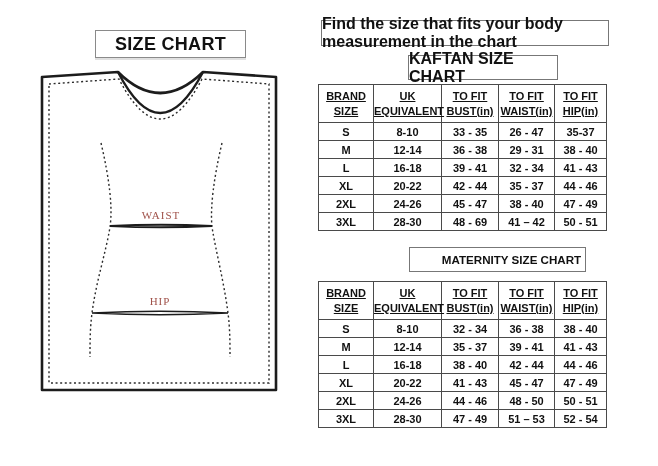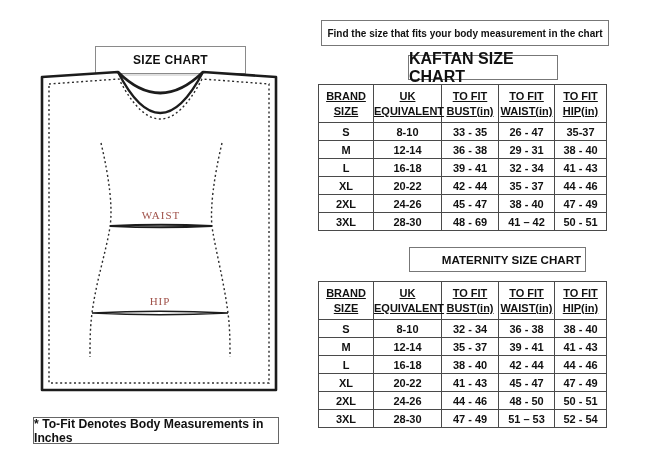--- a/index.html
+++ b/index.html
@@ -5,22 +5,22 @@
   html,body{margin:0;padding:0;background:#ffffff;}
   #canvas{
     position:relative;width:658px;height:466px;background:#ffffff;
     font-family:"Liberation Sans", sans-serif;color:#111;overflow:hidden;
   }
   .boxed-title{
     position:absolute;display:flex;align-items:center;justify-content:center;
     border:1px solid #8a8a8a;background:#fff;font-weight:700;
     box-shadow:0 2px 0 rgba(0,0,0,0.12);
   }
-  #size-chart-title{left:95px;top:46px;width:149px;height:26px;font-size:12px;letter-spacing:.3px;}
-  #instruction-box{left:321px;top:20px;width:286px;height:24px;font-size:10px;box-shadow:none;border-color:#777;}
+  #size-chart-title{left:95px;top:30px;width:149px;height:26px;font-size:18px;letter-spacing:.3px;}
+  #instruction-box{left:321px;top:20px;width:286px;height:24px;font-size:16px;box-shadow:none;border-color:#777;}
   #kaftan-title{left:408px;top:55px;width:148px;height:23px;font-size:16px;box-shadow:none;border-color:#777;}
   #maternity-title{left:409px;top:247px;width:147px;height:23px;font-size:11.6px;box-shadow:none;border-color:#777;padding-left:28px;}
   #footnote-box{left:33px;top:417px;width:244px;height:25px;font-size:12.2px;box-shadow:none;border-color:#666;}
   #diagram{position:absolute;left:39px;top:67px;width:240px;height:326px;}
   .size-table{
     position:absolute;left:318px;width:288px;border-collapse:collapse;table-layout:fixed;
     font-size:11px;font-weight:700;text-align:center;background:#fff;
   }
   #kaftan-table{top:84px;}
   #maternity-table{top:281px;}
@@ -49,23 +49,20 @@
     <path d="M62,76 C70,110 74,140 71,160 C67,185 57,215 53,246 C51,262 51,275 51,290" fill="none" stroke="#2b2b2b" stroke-width="1.4" stroke-dasharray="2,2.6"></path>
     <path d="M183,76 C175,110 171,140 173,160 C177,185 185,215 189,246 C191,262 191,275 191,290" fill="none" stroke="#2b2b2b" stroke-width="1.4" stroke-dasharray="2,2.6"></path>
 
     <path d="M71,159 Q122,156.5 173,159 Q122,161.5 71,159" fill="none" stroke="#1c1c1c" stroke-width="2"></path>
     <text class="serif-label" x="122" y="152" text-anchor="middle" font-size="11" letter-spacing="1" fill="#a0524a">WAIST</text>
 
     <path d="M53,246 Q121,242.5 189,246 Q121,249.5 53,246" fill="none" stroke="#1c1c1c" stroke-width="1.6"></path>
     <text class="serif-label" x="121" y="238" text-anchor="middle" font-size="11" letter-spacing="1" fill="#a0524a">HIP</text>
   </svg>
 
-  <div id="footnote-box" class="boxed-title">
-    <span>* To-Fit Denotes Body Measurements in Inches</span>
-  </div>
 
   <div id="instruction-box" class="boxed-title">
     <span>Find the size that fits your body measurement in the chart</span>
   </div>
 
   <div id="kaftan-title" class="boxed-title">
     <span>KAFTAN SIZE CHART</span>
   </div>
 
   <table id="kaftan-table" class="size-table">

